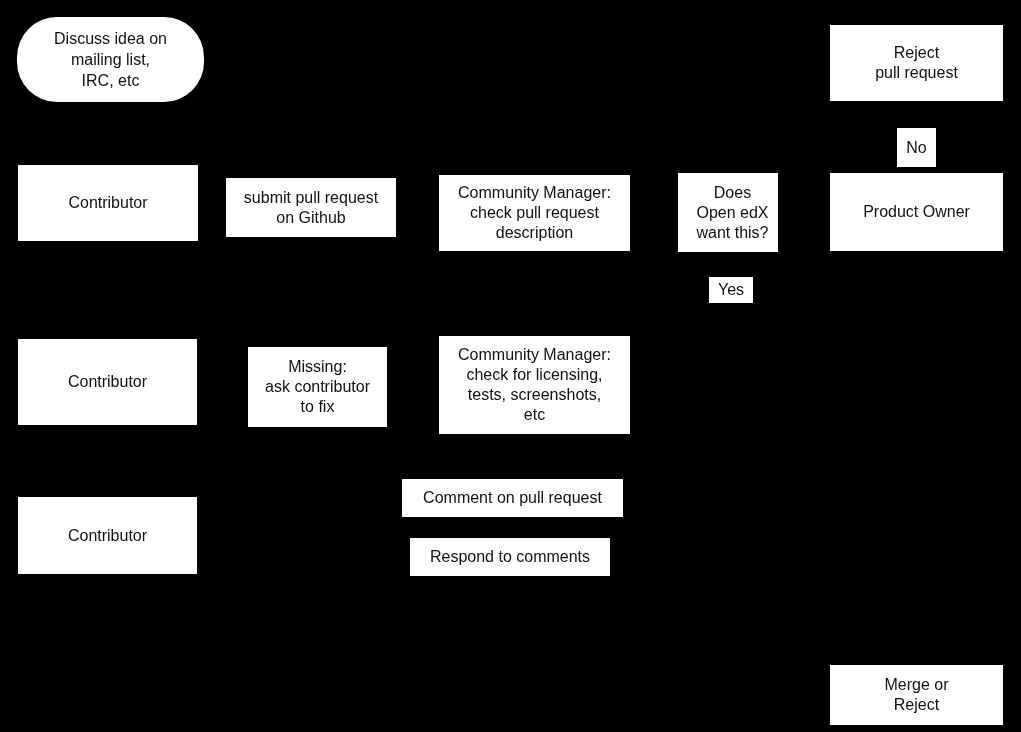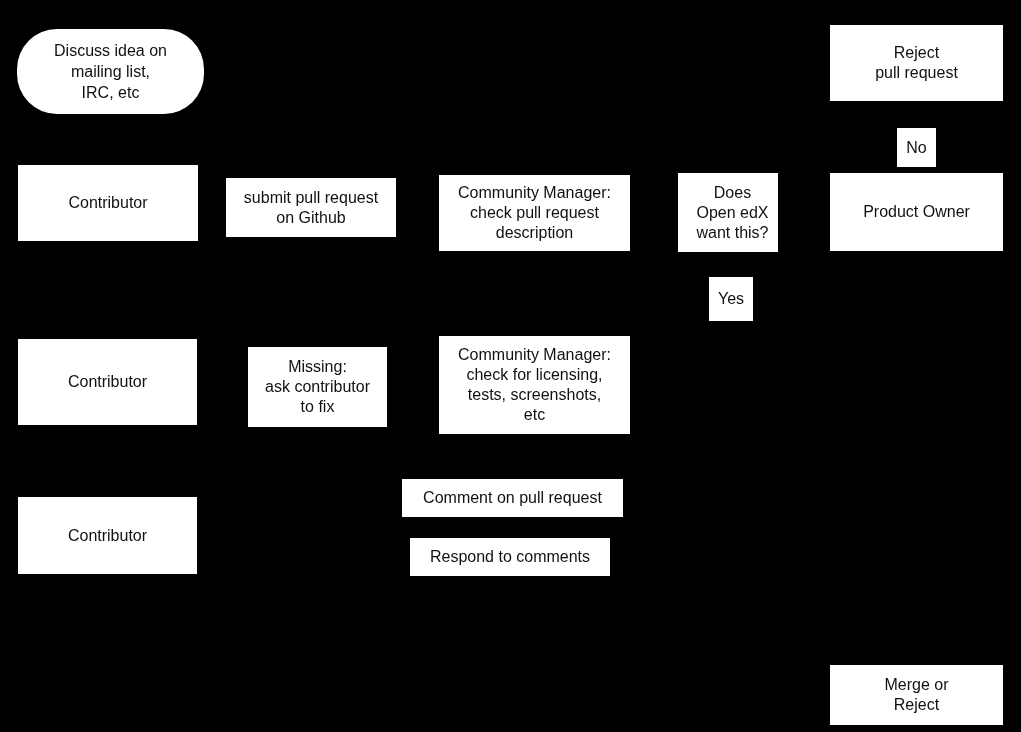--- a/index.html
+++ b/index.html
@@ -24,29 +24,29 @@
     justify-content: center;
     text-align: center;
     white-space: pre-line;
     font-size: 16px;
     line-height: 20px;
     box-sizing: border-box;
   }
   .stadium { border-radius: 40px; line-height: 21px; }
 
   
-  .n-discuss           { left: 17px;  top: 17px;  width: 187px; height: 85px; margin-top: 12px; }
+  .n-discuss           { left: 17px;  top: 17px;  width: 187px; height: 85px; }
   .n-contributor-1     { left: 18px;  top: 165px; width: 180px; height: 76px; }
   .n-submit-pr         { left: 226px; top: 178px; width: 170px; height: 59px; }
   .n-cm-description    { left: 439px; top: 175px; width: 191px; height: 76px; }
   .n-does-want         { left: 678px; top: 173px; width: 100px; height: 79px; padding-left: 9px; }
   .n-reject-pr         { left: 830px; top: 25px;  width: 173px; height: 76px; }
   .n-no                { left: 897px; top: 122px; width: 39px;  height: 39px; margin-top: 6px; }
   .n-product-owner     { left: 830px; top: 173px; width: 173px; height: 78px; }
-  .n-yes               { left: 709px; top: 277px; width: 44px;  height: 44px; }
+  .n-yes               { left: 709px; top: 277px; width: 44px;  height: 26px; }
   .n-contributor-2     { left: 18px;  top: 339px; width: 179px; height: 86px; }
   .n-missing-fix       { left: 248px; top: 347px; width: 139px; height: 80px; }
   .n-cm-licensing      { left: 439px; top: 336px; width: 191px; height: 98px; }
   .n-contributor-3     { left: 18px;  top: 497px; width: 179px; height: 77px; }
   .n-comment-pr        { left: 402px; top: 479px; width: 221px; height: 38px; }
   .n-respond           { left: 410px; top: 538px; width: 200px; height: 38px; }
   .n-core-committer    { left: 830px; top: 477px; width: 173px; height: 96px; }
   .n-merge-reject      { left: 830px; top: 638px; width: 173px; height: 60px; margin-top: 27px; }
 </style>
 </head>

